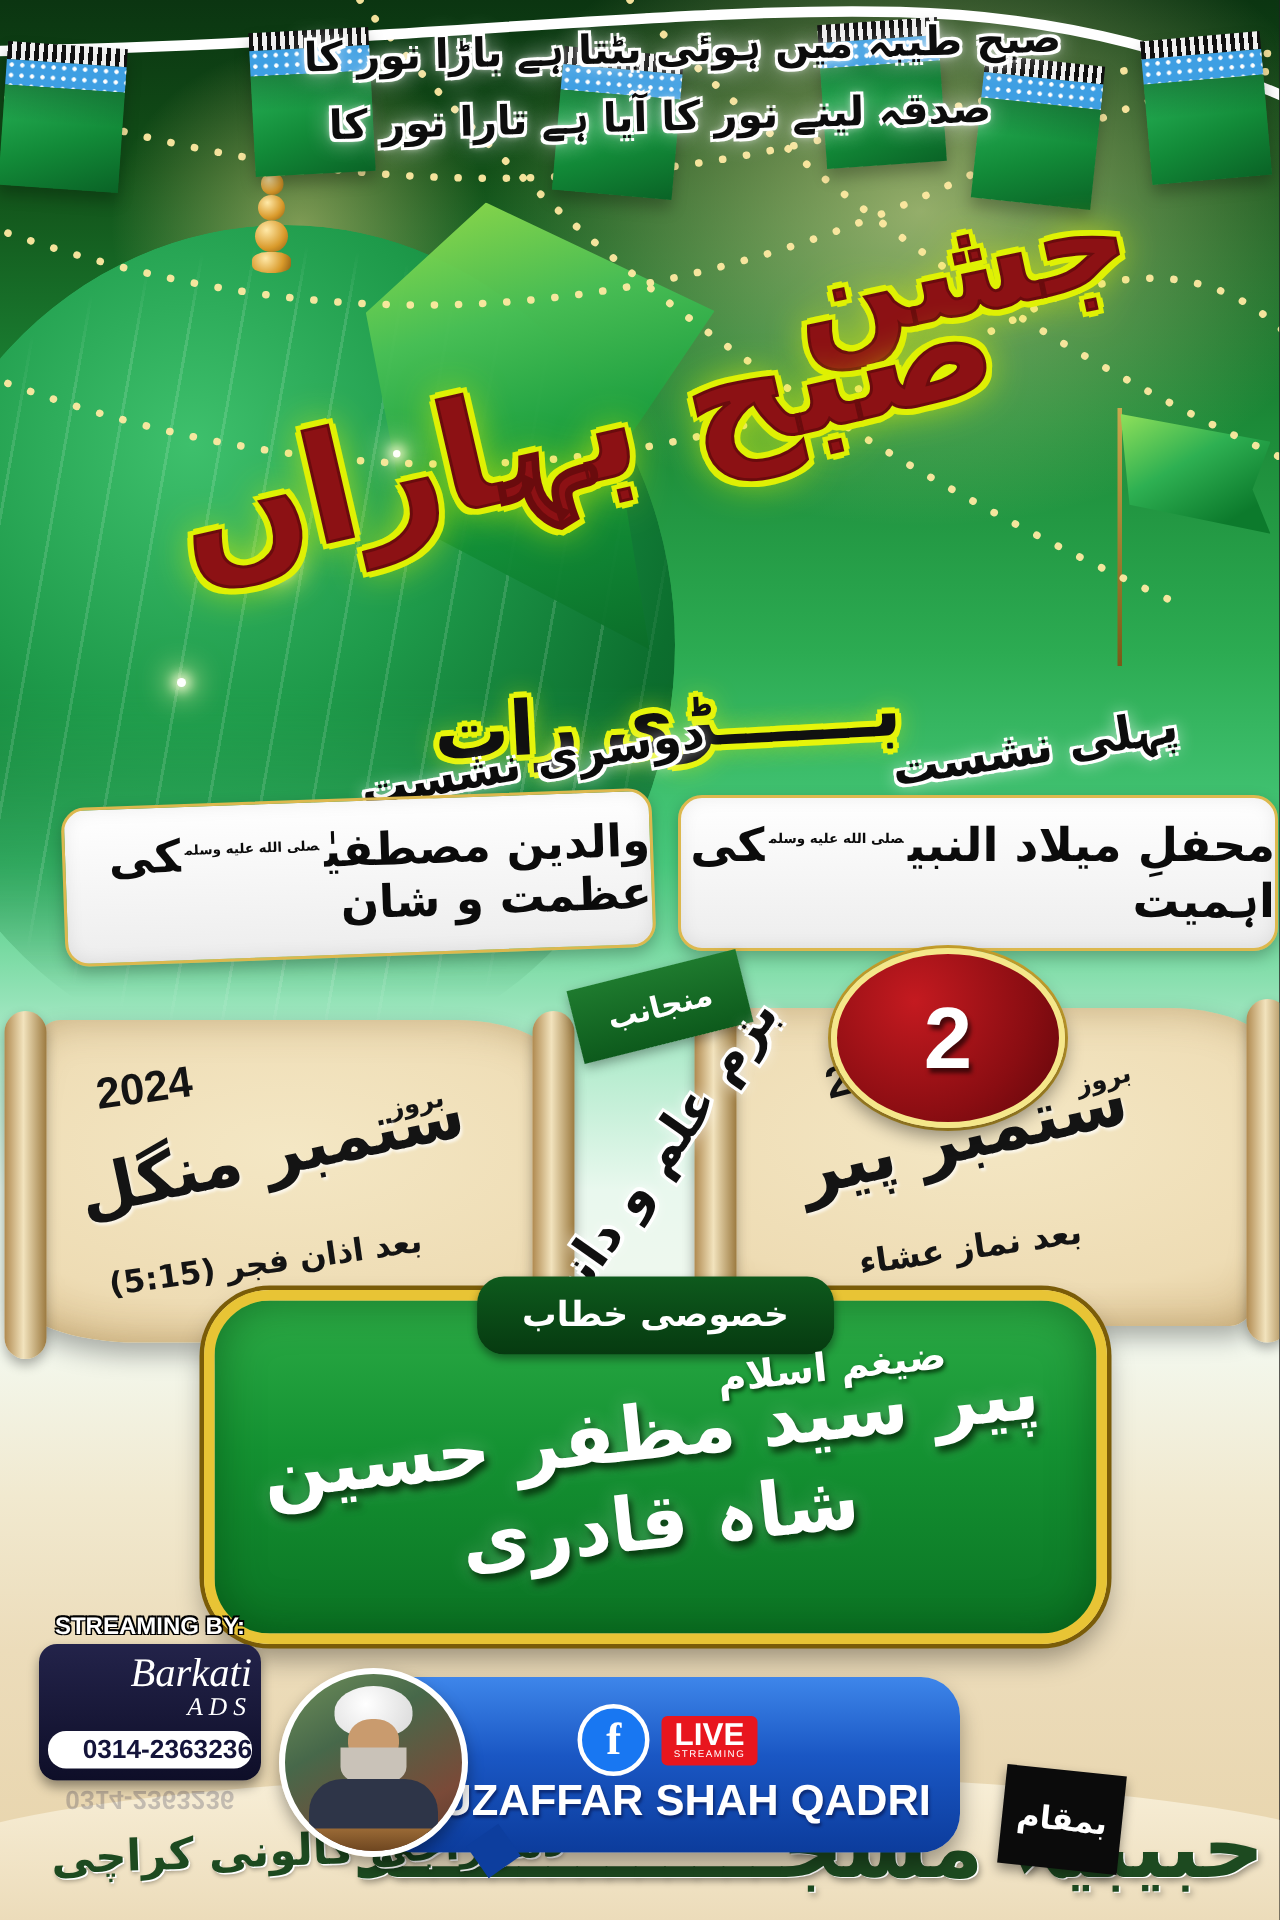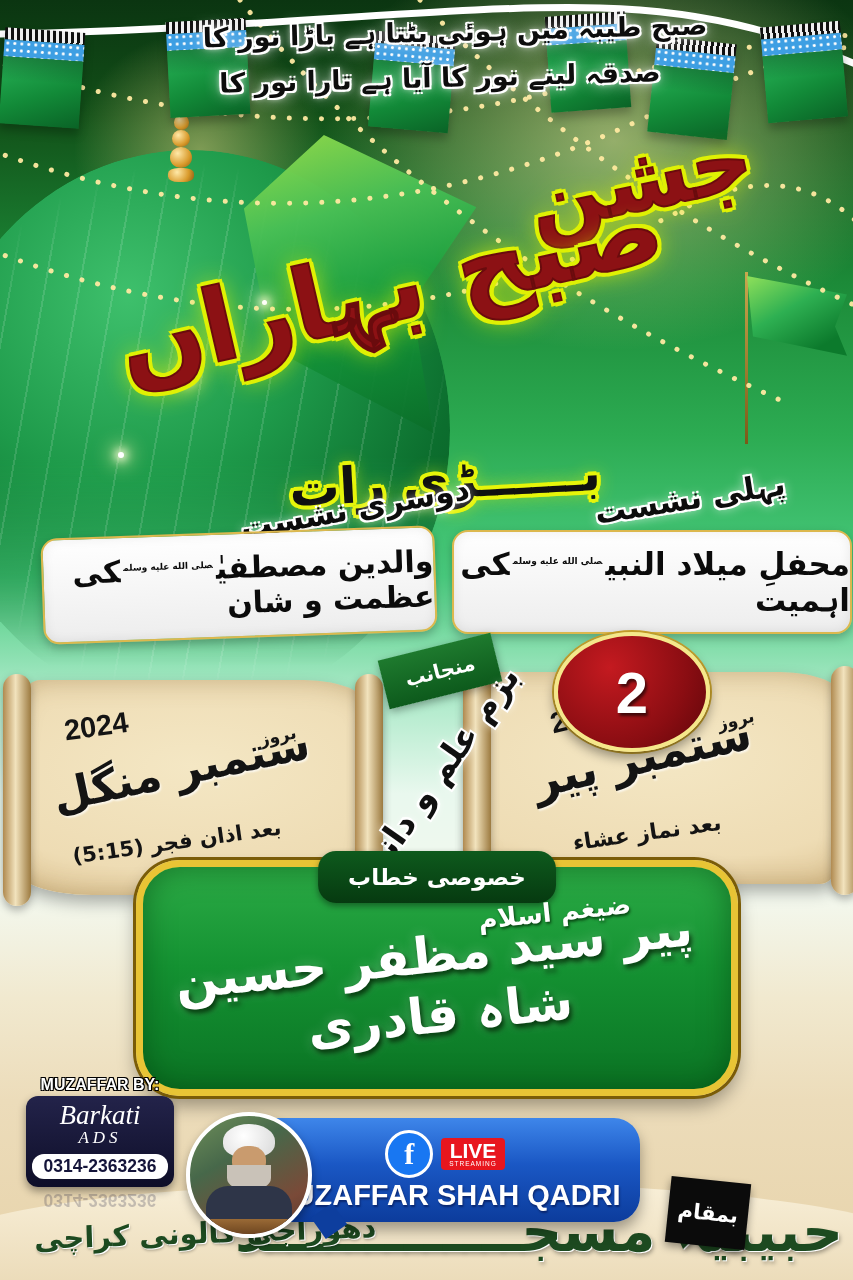--- a/index.html
+++ b/index.html
@@ -99,39 +99,39 @@
   .speech-name{position:absolute;left:12px;right:12px;top:58px;color:#fff;font-weight:bold;font-size:50px;line-height:1.2;
     text-align:center;transform:rotate(-6deg);text-shadow:2px 4px 5px rgba(0,40,5,.85),0 0 14px rgba(255,255,255,.25);}
 
   
   .sand{left:-60px;top:1182px;width:980px;height:140px;z-index:5;
     background:linear-gradient(180deg,#f8efd8,#ecdcba 70%);border-radius:100% 100% 0 0/90% 90% 0 0;}
   .designer{z-index:8;left:26px;top:1076px;width:148px;text-align:center;}
   .designer .dlabel{color:#fff;font-weight:bold;font-family:"Liberation Sans",sans-serif;font-size:16px;
     text-shadow:1px 1px 0 #000,-1px -1px 0 #000,1px -1px 0 #000,-1px 1px 0 #000;}
   .designer .dbox{margin-top:2px;background:linear-gradient(180deg,#23234a,#0e0e28);border-radius:12px;padding:6px 6px 8px;
-    box-shadow:0 4px 8px rgba(0,0,0,.4);}
+    box-shadow:0 4px 8px rgba(0,0,0,.4);text-align:right;}
   .designer .brand{color:#fff;font-family:"Liberation Serif",serif;font-style:italic;font-size:27px;line-height:1;}
   .designer .brand2{color:#fff;font-family:Liberation Serif, serif;font-style:italic;font-size:17px;letter-spacing:4px;line-height:1.1;}
   .designer .phone{margin-top:6px;background:#fff;border-radius:12px;color:#14143a;font-weight:bold;
     font-family:"Liberation Sans",sans-serif;font-size:17.5px;padding:2px 0;}
   .designer .phone-refl{opacity:.22;transform:scaleY(-1);margin-top:2px;color:#14143a;font-weight:bold;
     font-family:"Liberation Sans",sans-serif;font-size:17.5px;}
 
   .photo{z-index:9;left:186px;top:1112px;width:118px;height:118px;border-radius:50%;overflow:hidden;
     border:4px solid #fff;box-shadow:0 5px 10px rgba(0,0,0,.35);
     background:linear-gradient(150deg,#6f8f5a 0%,#47684a 35%,#7a4a38 75%,#55382c 100%);}
   .photo .turban{position:absolute;top:8px;left:33px;width:52px;height:34px;border-radius:50% 50% 42% 42%;
     background:radial-gradient(circle at 40% 35%,#ffffff,#d8d8d8);}
   .photo .face{position:absolute;top:30px;left:42px;width:34px;height:30px;border-radius:46%;background:#c99b6e;}
   .photo .beard{position:absolute;top:49px;left:37px;width:44px;height:26px;border-radius:0 0 50% 50%;background:#c9c2b8;}
   .photo .robe{position:absolute;top:70px;left:16px;width:86px;height:36px;border-radius:22px 22px 0 0;background:#2e3548;}
   .photo .desk{position:absolute;bottom:0;left:0;width:100%;height:15px;background:linear-gradient(#9a6a36,#6e4620);}
 
-  .liveb{z-index:8;left:250px;top:1118px;width:390px;height:104px;border-radius:26px;
+  .liveb{z-index:8;left:250px;top:1118px;width:390px;height:117px;border-radius:26px;
     background:linear-gradient(180deg,#3e86ea 0%,#1a57c4 45%,#0c3c9c 100%);
     box-shadow:0 8px 14px rgba(0,0,0,.35);display:flex;flex-direction:column;align-items:center;justify-content:center;gap:2px;}
   .liveb .tail{position:absolute;left:66px;bottom:-12px;width:26px;height:26px;background:#0d3e9e;transform:rotate(55deg);}
   .liveb .row{display:flex;align-items:center;gap:8px;}
   .fbicon{width:42px;height:42px;border-radius:50%;background:#1877f2;border:3px solid #fff;display:flex;align-items:center;justify-content:center;
     color:#fff;font-weight:bold;font-family:"Liberation Serif",serif;font-size:30px;line-height:1;}
   .livebadge{background:#e8161e;border-radius:4px;padding:2px 8px 3px;text-align:center;color:#fff;font-family:"Liberation Sans",sans-serif;}
   .livebadge .lv{font-weight:bold;font-size:21px;line-height:1;}
   .livebadge .st{font-size:6.5px;letter-spacing:1px;line-height:1;}
   .liveb .l1,.liveb .l2{color:#fff;font-weight:bold;font-family:"Liberation Sans",sans-serif;font-size:29px;line-height:1.05;
@@ -248,21 +248,21 @@
 
   <div class="abs speech">
     <div class="speech-header urdu">خصوصی خطاب</div>
     <div class="speech-prefix urdu">ضیغم اسلام</div>
     <div class="speech-name urdu">پیر سید مظفر حسین شاہ قادری</div>
   </div>
 
   <div class="abs sand"></div>
 
   <div class="abs designer">
-    <div class="dlabel">MUZAFFAR BY:</div>
+    <div class="dlabel">STREAMING BY:</div>
     <div class="dbox">
       <div class="brand">Barkati</div>
       <div class="brand2">ADS</div>
       <div class="phone">0314-2363236</div>
     </div>
     <div class="phone-refl">0314-2363236</div>
   </div>
 
   <div class="abs photo">
     <div class="turban"></div>

